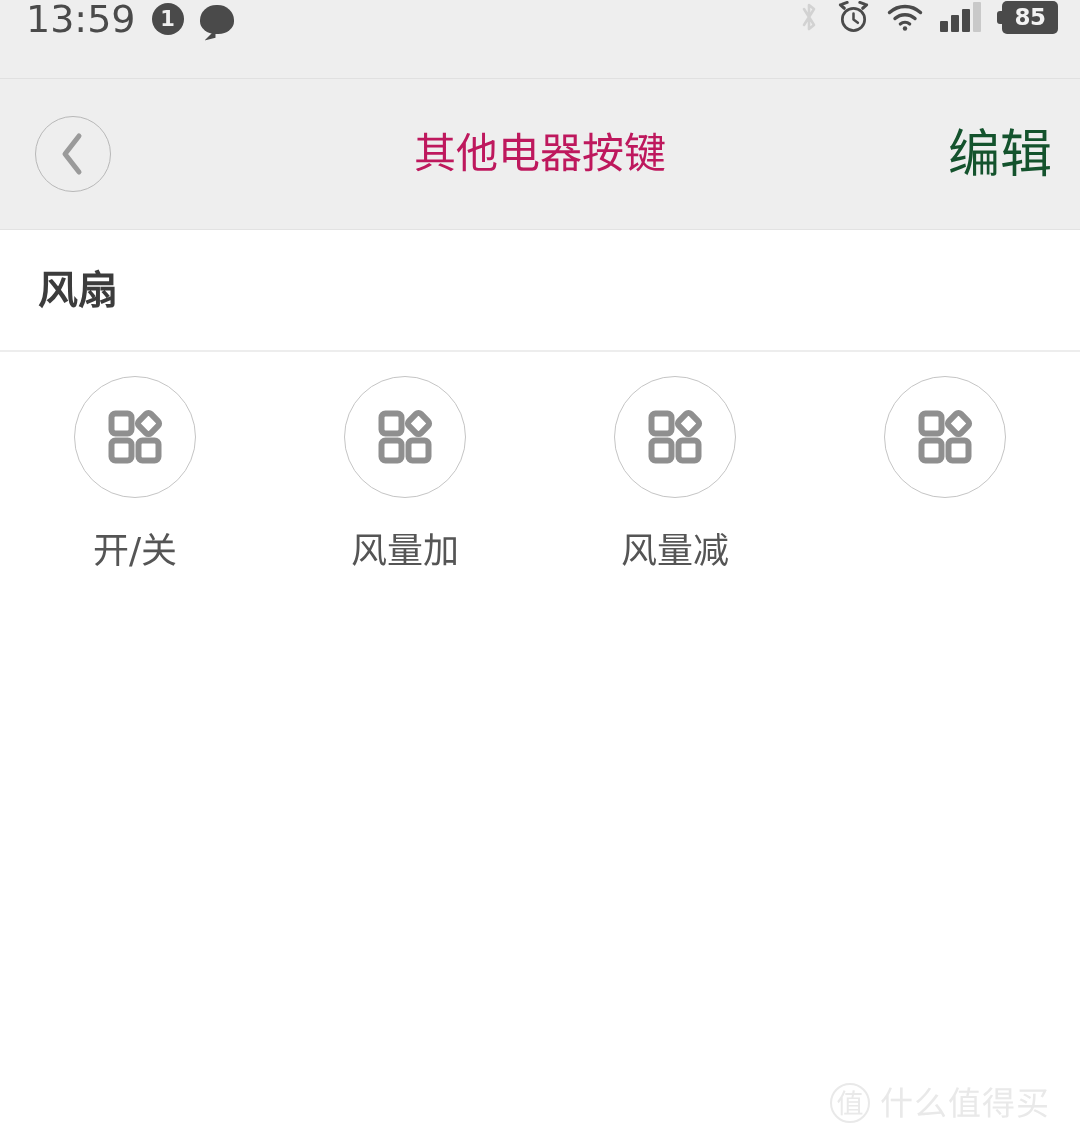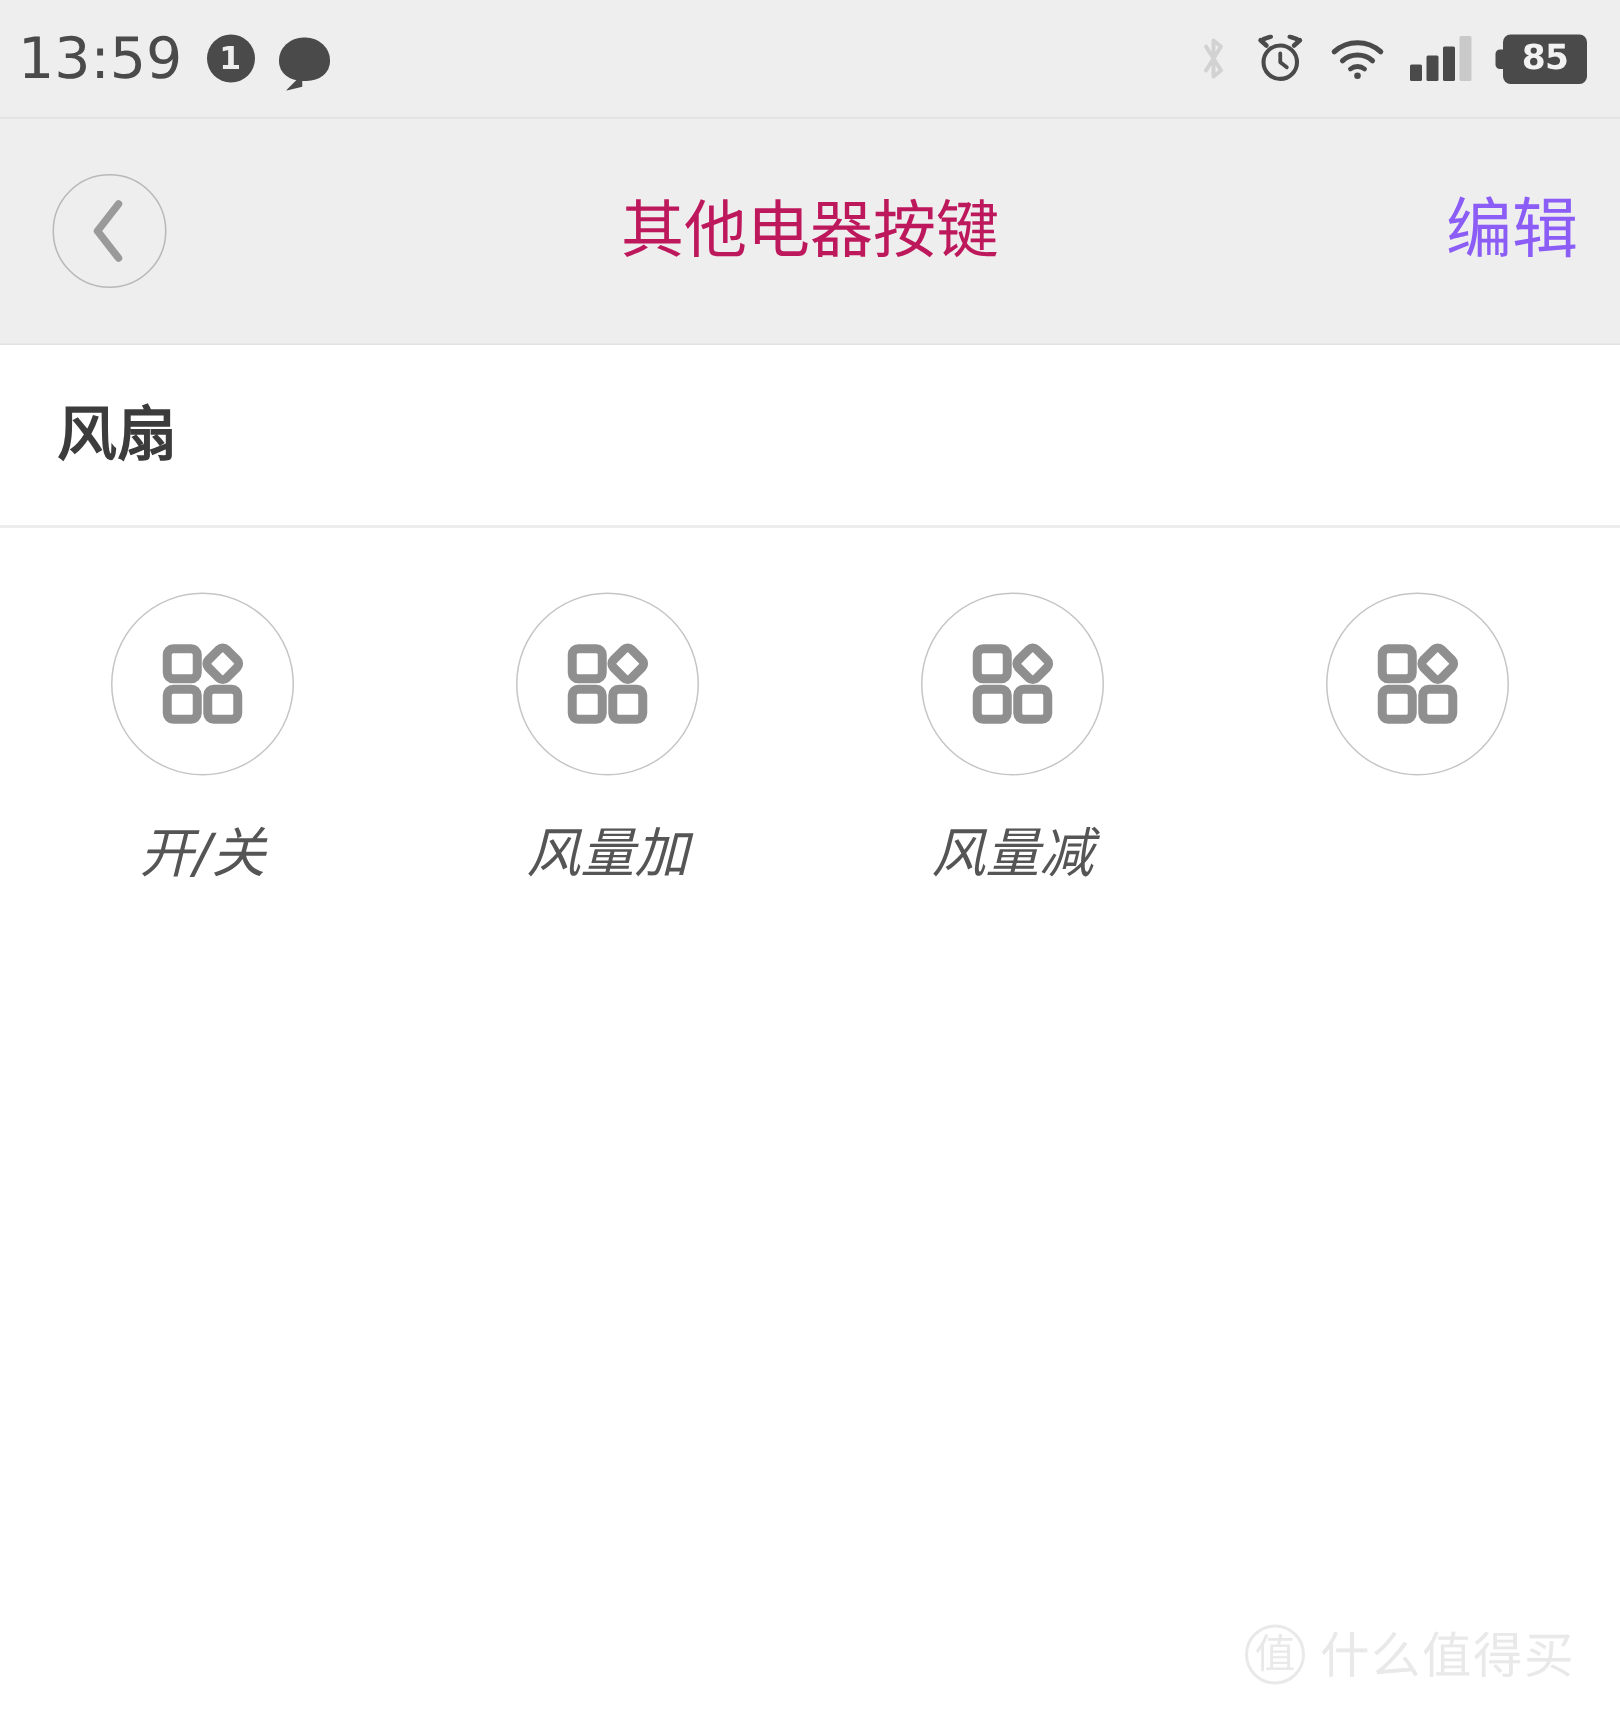--- a/index.html
+++ b/index.html
@@ -20,23 +20,23 @@
     overflow: hidden;
   }
 
   
   .status-bar {
     position: relative;
     width: 100%;
     height: 78px;
     background: #eeeeee;
     display: flex;
-    align-items: center;
+    align-items: flex-start;
     justify-content: space-between;
-    padding: 0 22px 0 12px;
+    padding: 0 22px 0 26px;
   }
 
   .status-left {
     display: flex;
     align-items: center;
     gap: 16px;
   }
 
   .status-clock {
     font-size: 38px;
@@ -172,22 +172,22 @@
     color: #be185d;
     line-height: 1;
     font-weight: 400;
   }
 
   .nav-edit {
     position: absolute;
     right: 28px;
     top: 50%;
     transform: translateY(-50%);
-    font-size: 44px;
-    color: #8b5cf6;
+    font-size: 52px;
+    color: #14532d;
     line-height: 1;
     font-weight: 400;
   }
 
   
   .content {
     background: #ffffff;
     width: 100%;
   }
 
@@ -203,24 +203,23 @@
     font-size: 40px;
     color: #3c3c3c;
     line-height: 1;
     font-weight: 700;
   }
 
   
   .grid {
     display: grid;
     grid-template-columns: repeat(4, 270px);
-    padding-top: 43px;
+    padding-top: 24px;
     row-gap: 0px;
     justify-content: start;
-    font-style: italic;
   }
 
   .grid-cell {
     width: 270px;
     height: 288px;
     display: flex;
     flex-direction: column;
     align-items: center;
     justify-content: flex-start;
   }

